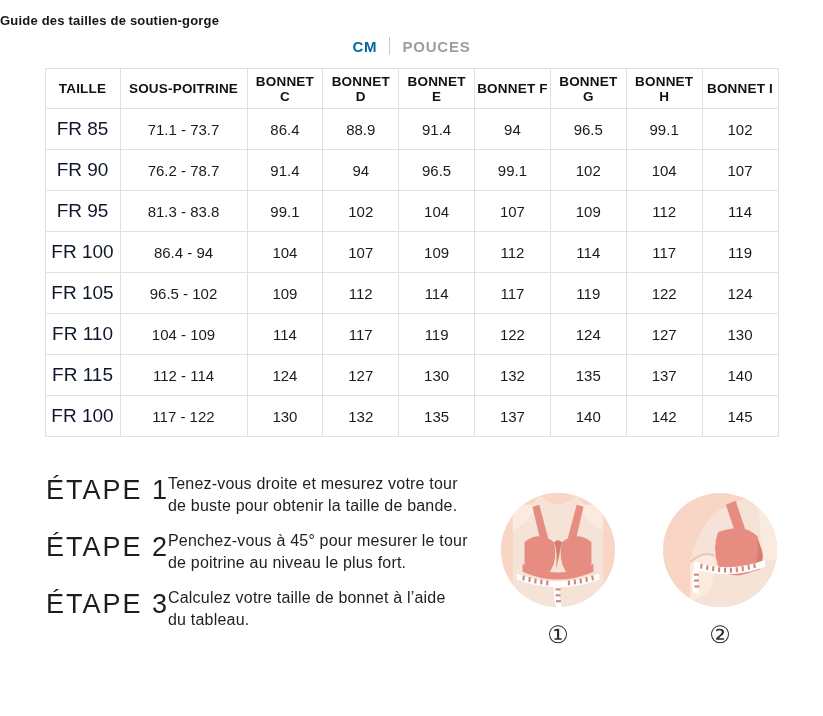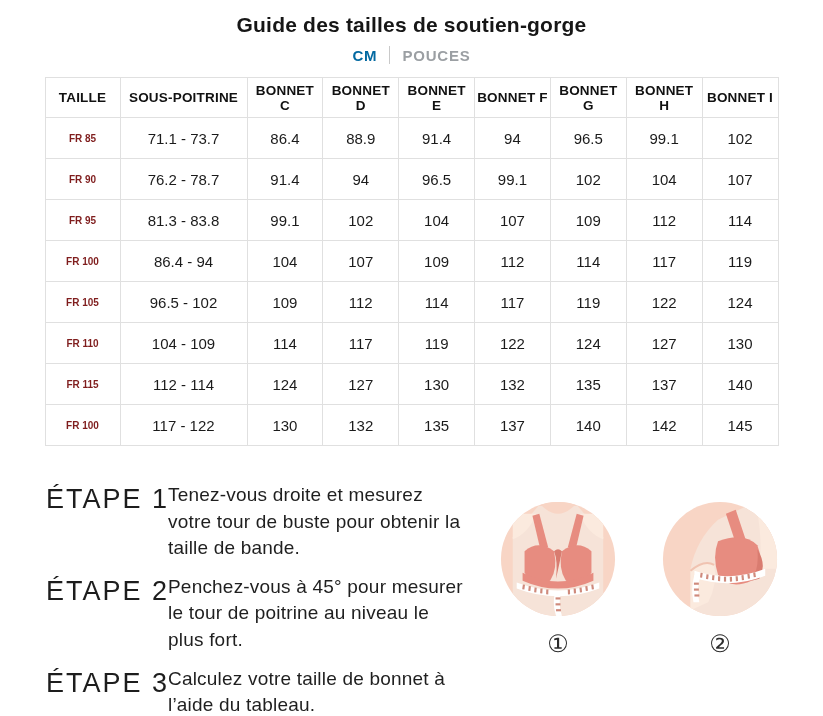--- a/index.html
+++ b/index.html
@@ -7,22 +7,22 @@
   body {
     width: 823px; height: 716px;
     font-family: "Liberation Sans", sans-serif;
     color: #1c1c1c;
     overflow: hidden;
   }
   .page { position: relative; width: 823px; height: 716px; background:#fff; }
 
   
   .title {
-    text-align: center; padding-top: 13px;
-    font-size: 21px; font-weight: 700; color: #161616;
+    text-align: left; padding-top: 13px;
+    font-size: 13px; font-weight: 700; color: #161616;
     letter-spacing: .2px;
   }
   .tabs {
     margin-top: 9px;
     display: flex; justify-content: center; align-items: center; gap: 12px;
     font-size: 15px; font-weight: 700; letter-spacing: .8px;
   }
   .tab { cursor: pointer; }
   .tab.active { color: #0369a1; }
   .tab.inactive { color: #9b9fa3; }
@@ -37,40 +37,40 @@
     border: 1px solid #e0e0e0;
     text-align: center; vertical-align: middle;
     height: 41px; padding: 0 2px;
     background: #fff;
   }
   table.sizes th {
     font-size: 13.5px; font-weight: 700; color: #111;
     height: 40px; letter-spacing: .2px;
   }
   table.sizes td { font-size: 15px; color: #1b1b1b; }
-  table.sizes td.rowhead { font-weight: 700; font-size: 10px; color: #7f1d1d; }
+  table.sizes td.rowhead { font-weight: 400; font-size: 19px; color: #0f172a; }
   table.sizes col.c-taille { width: 75px; }
   table.sizes col.c-sp { width: 127px; }
 
   
   .bottom {
     margin-top: 36px;
     display: flex; align-items: flex-start;
     padding-left: 30px;
   }
   .steps { width: 435px; display: flex; flex-direction: column; gap: 12px; margin-left: 16px; }
   .step { display: flex; align-items: flex-start; }
   .step-label {
     width: 122px; flex: none;
     font-size: 27px; font-weight: 400; color: #1d1d1d;
     letter-spacing: 2px; white-space: nowrap; padding-top: 2px;
   }
   .step-text {
     margin-left: 0px; width: 300px;
-    font-size: 19px; line-height: 1.4; color: #1f1f1f;
+    font-size: 16px; line-height: 1.4; color: #1f1f1f;
     letter-spacing: .2px;
   }
   .figures {
     margin-left: 18px; margin-top: 18px;
     display: flex; gap: 44px;
   }
   .figure { display: flex; flex-direction: column; align-items: center; gap: 14px; }
   .figure svg { display: block; }
   .figure-caption { font-size: 24px; color: #2b2b2b; line-height: 1; }
 </style>

